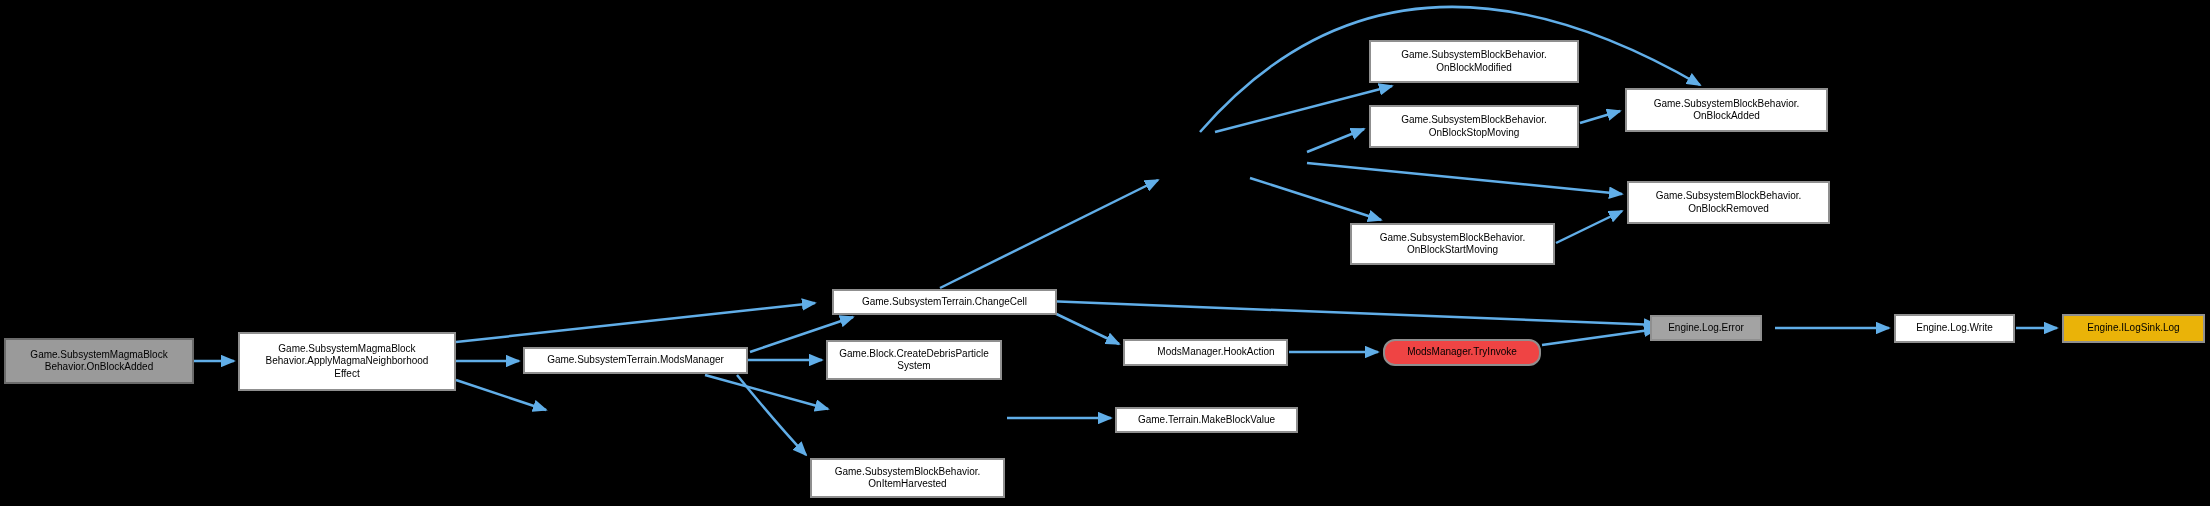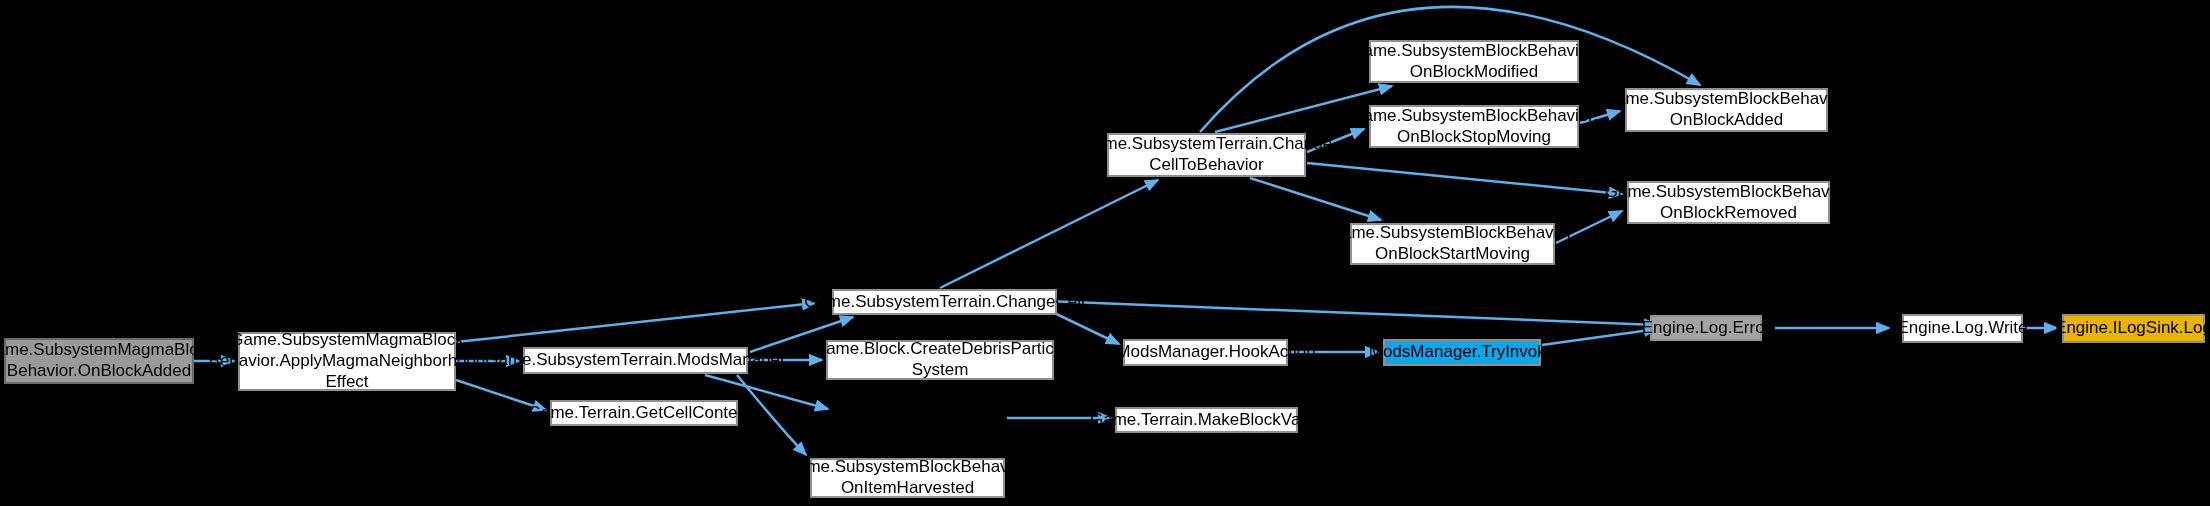--- a/index.html
+++ b/index.html
@@ -13,21 +13,21 @@
   #edges{position:absolute;left:0;top:0;z-index:1;}
   .node{
     position:absolute;z-index:2;
     box-sizing:border-box;
     display:flex;align-items:center;justify-content:center;
     text-align:center;
     white-space:pre-line;
     background:#fff;
     border:2px solid #8f8f8f;
     color:#000;
-    font-size:17px;line-height:1.22;
+    font-size:10px;line-height:1.22;
     padding:0 3px;
     cursor:pointer;
   }
   .node.main{
     background:#9a9a9a;
     border-color:#6b6b6b;
     cursor:default;
   }
 </style>
 </head>
@@ -66,37 +66,34 @@
         <path d="M2016,328 L2057,328" marker-end="url(#arrow)"></path>
       </g>
   </svg>
 
 <div class="node main" style="left: 4px; top: 338px; width: 190px; height: 46px; background: rgb(154, 154, 154); border-color: rgb(107, 107, 107);">Game.SubsystemMagmaBlock
 Behavior.OnBlockAdded</div>
     <div class="node" style="left: 238px; top: 332px; width: 218px; height: 59px; background: rgb(255, 255, 255); border-color: rgb(143, 143, 143);">Game.SubsystemMagmaBlock
 Behavior.ApplyMagmaNeighborhood
 Effect</div>
     <div class="node" style="left: 523px; top: 347px; width: 225px; height: 27px; background: rgb(255, 255, 255); border-color: rgb(143, 143, 143);">Game.SubsystemTerrain.ModsManager</div>
-    <div class="node" style="left: 550px; top: 400px; width: 188px; height: 26px; background: rgb(255, 255, 255); border-color: rgb(143, 143, 143);">Game.Terrain.GetCellContents</div>
     <div class="node" style="left: 820px; top: 289px; width: 225px; height: 26px; background: rgb(255, 255, 255); border-color: rgb(143, 143, 143); margin-left: 12px;">Game.SubsystemTerrain.ChangeCell</div>
-    <div class="node" style="left: 826px; top: 340px; width: 228px; height: 40px; background: rgb(255, 255, 255); border-color: rgb(143, 143, 143);">Game.Block.CreateDebrisParticle
+    <div class="node" style="left: 826px; top: 340px; width: 176px; height: 40px; background: rgb(255, 255, 255); border-color: rgb(143, 143, 143);">Game.Block.CreateDebrisParticle
 System</div>
     <div class="node" style="left: 810px; top: 458px; width: 195px; height: 40px; background: rgb(255, 255, 255); border-color: rgb(143, 143, 143);">Game.SubsystemBlockBehavior.
 OnItemHarvested</div>
-    <div class="node" style="left: 1107px; top: 133px; width: 199px; height: 44px; background: rgb(255, 255, 255); border-color: rgb(143, 143, 143);">Game.SubsystemTerrain.Change
-CellToBehavior</div>
     <div class="node" style="left: 1369px; top: 40px; width: 210px; height: 43px; background: rgb(255, 255, 255); border-color: rgb(143, 143, 143);">Game.SubsystemBlockBehavior.
 OnBlockModified</div>
     <div class="node" style="left: 1369px; top: 105px; width: 210px; height: 43px; background: rgb(255, 255, 255); border-color: rgb(143, 143, 143);">Game.SubsystemBlockBehavior.
 OnBlockStopMoving</div>
     <div class="node" style="left: 1625px; top: 88px; width: 203px; height: 44px; background: rgb(255, 255, 255); border-color: rgb(143, 143, 143);">Game.SubsystemBlockBehavior.
 OnBlockAdded</div>
     <div class="node" style="left: 1627px; top: 181px; width: 203px; height: 43px; background: rgb(255, 255, 255); border-color: rgb(143, 143, 143);">Game.SubsystemBlockBehavior.
 OnBlockRemoved</div>
     <div class="node" style="left: 1350px; top: 223px; width: 205px; height: 42px; background: rgb(255, 255, 255); border-color: rgb(143, 143, 143);">Game.SubsystemBlockBehavior.
 OnBlockStartMoving</div>
     <div class="node" style="left: 1123px; top: 339px; width: 165px; height: 27px; background: rgb(255, 255, 255); border-color: rgb(143, 143, 143); padding-left: 24px;">ModsManager.HookAction</div>
-    <div class="node" style="left: 1383px; top: 339px; width: 158px; height: 27px; background: #0ea5e9; border-color: rgb(143, 143, 143);">ModsManager.TryInvoke</div>
+    <div class="node" style="left: 1383px; top: 339px; width: 158px; height: 27px; background: #ef4444; border-color: rgb(143, 143, 143); border-radius: 12px;">ModsManager.TryInvoke</div>
     <div class="node" style="left: 1650px; top: 315px; width: 112px; height: 26px; background: #a3a3a3; border-color: rgb(143, 143, 143);">Engine.Log.Error</div>
-    <div class="node" style="left: 1894px; top: 314px; width: 121px; height: 29px; background: rgb(255, 255, 255); border-color: rgb(143, 143, 143); margin-left: 8px;">Engine.Log.Write</div>
+    <div class="node" style="left: 1894px; top: 314px; width: 121px; height: 29px; background: rgb(255, 255, 255); border-color: rgb(143, 143, 143);">Engine.Log.Write</div>
     <div class="node" style="left: 2062px; top: 314px; width: 143px; height: 29px; background: #eab308; border-color: rgb(143, 143, 143);">Engine.ILogSink.Log</div>
     <div class="node" style="left: 1115px; top: 407px; width: 183px; height: 26px; background: rgb(255, 255, 255); border-color: rgb(143, 143, 143);">Game.Terrain.MakeBlockValue</div>
   </div>
 
 </body></html>

